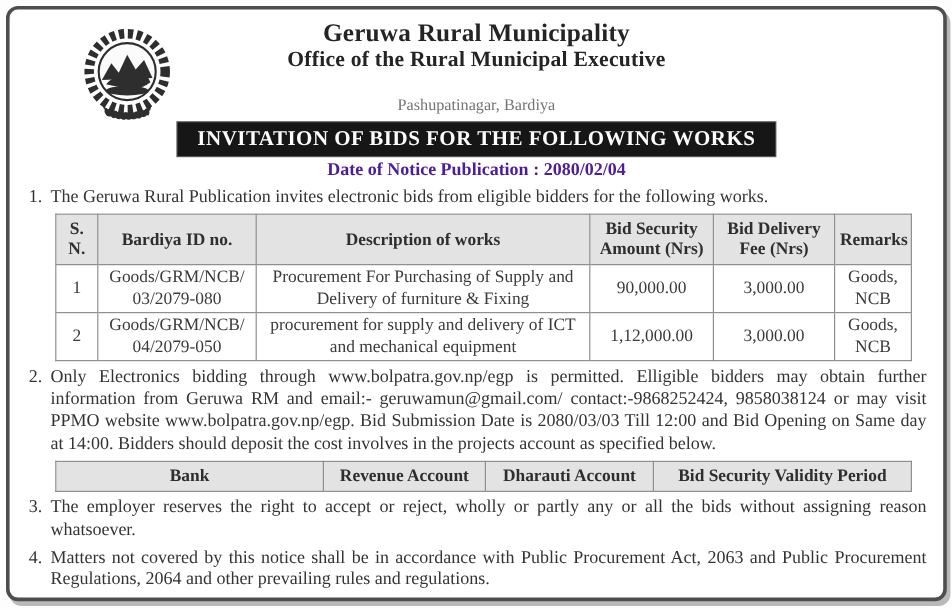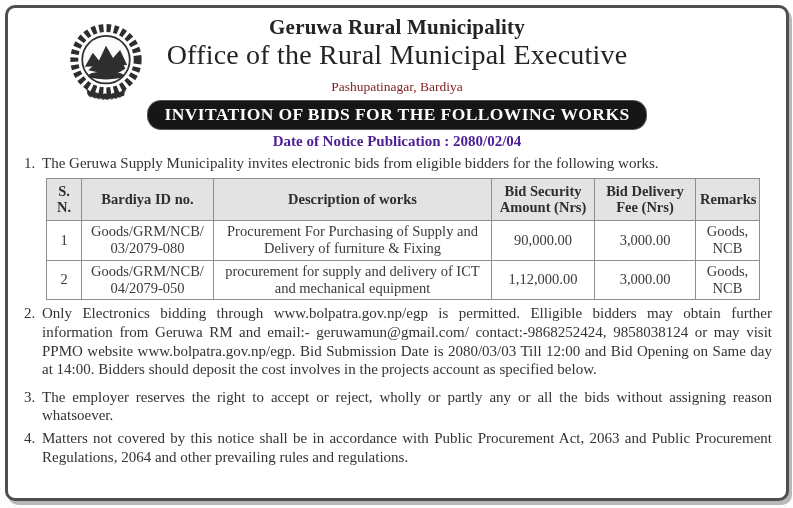--- a/index.html
+++ b/index.html
@@ -10,27 +10,27 @@
     position:absolute; left:5px; top:5px; width:784px; height:496px;
     background:#fff; border:3px solid #4e4e4e; border-radius:10px;
     box-shadow:3px 4px 0 #b9b9b9;
     padding:7px 12px 4px 12px;
   }
 
   .doc-header { position:relative; text-align:center; }
   .emblem { position:absolute; left:42px; top:4px; width:88px; height:92px; }
 
   .muni-name   { font-size:21px; font-weight:bold; color:#242424; line-height:1.15; letter-spacing:0.2px; }
-  .office-name { font-size:28px; font-weight:normal; color:#242424; line-height:1.15; letter-spacing:0.2px; }
-  .addr        { font-size:13.5px; color:#7f1d1d; margin-top:8px; }
+  .office-name { font-size:18px; font-weight:bold; color:#242424; line-height:1.15; letter-spacing:0.2px; }
+  .addr        { font-size:13.5px; color:#737373; margin-top:20px; }
 
   .banner {
     display:inline-block; background:#161616; color:#fdfdfd;
     font-size:17.5px; font-weight:bold; letter-spacing:0.4px;
-    padding:3px 16px 4px 16px; border-radius:13px; margin-top:6px;
+    padding:3px 16px 4px 16px; border-radius:0; margin-top:6px;
     box-shadow:0 0 0 1px #555;
   }
   .date-line { font-size:15px; font-weight:bold; color:#4c1d95; margin-top:4px; }
 
   .list { margin-top:3px; }
   .list-item { display:flex; font-size:15px; line-height:1.24; margin-top:4px; color:#333; }
   .list-item .num { flex:0 0 22px; text-align:left; padding-left:4px; }
   .list-item .body { flex:1; text-align:justify; padding-right:2px; }
 
   table { border-collapse:collapse; margin:5px 0 2px 26px; table-layout:fixed; }
@@ -74,21 +74,21 @@
     <div class="office-name">Office of the Rural Municipal Executive</div>
     <div class="addr">Pashupatinagar, Bardiya</div>
     <div class="banner">INVITATION OF BIDS FOR THE FOLLOWING WORKS</div>
     <div class="date-line">Date of Notice Publication : 2080/02/04</div>
   </div>
 
   <div class="list">
 
     <div class="list-item">
       <span class="num">1.</span>
-      <span class="body">The Geruwa Supply Municipality invites electronic bids from eligible bidders for the following works.</span>
+      <span class="body">The Geruwa Rural Publication invites electronic bids from eligible bidders for the following works.</span>
     </div>
 
     <table class="t1">
       <colgroup>
         <col class="c-sn">
           <col class="c-cid">
           <col class="c-desc">
           <col class="c-sec">
           <col class="c-fee">
           <col class="c-rem">
@@ -127,20 +127,26 @@
     </div>
 
     <table class="t2">
       <colgroup>
         <col class="c-bank">
           <col class="c-rev">
           <col class="c-dha">
           <col class="c-val">
       </colgroup>
       <tbody>
+          <tr>
+        <th>Bank</th>
+        <th>Revenue Account</th>
+        <th>Dharauti Account</th>
+        <th>Bid Security Validity Period</th>
+      </tr>
     </tbody>
       </table>
 
     <div class="list-item">
       <span class="num">3.</span>
       <span class="body">The employer reserves the right to accept or reject, wholly or partly any or all the bids without assigning reason whatsoever.</span>
     </div>
 
     <div class="list-item">
       <span class="num">4.</span>

